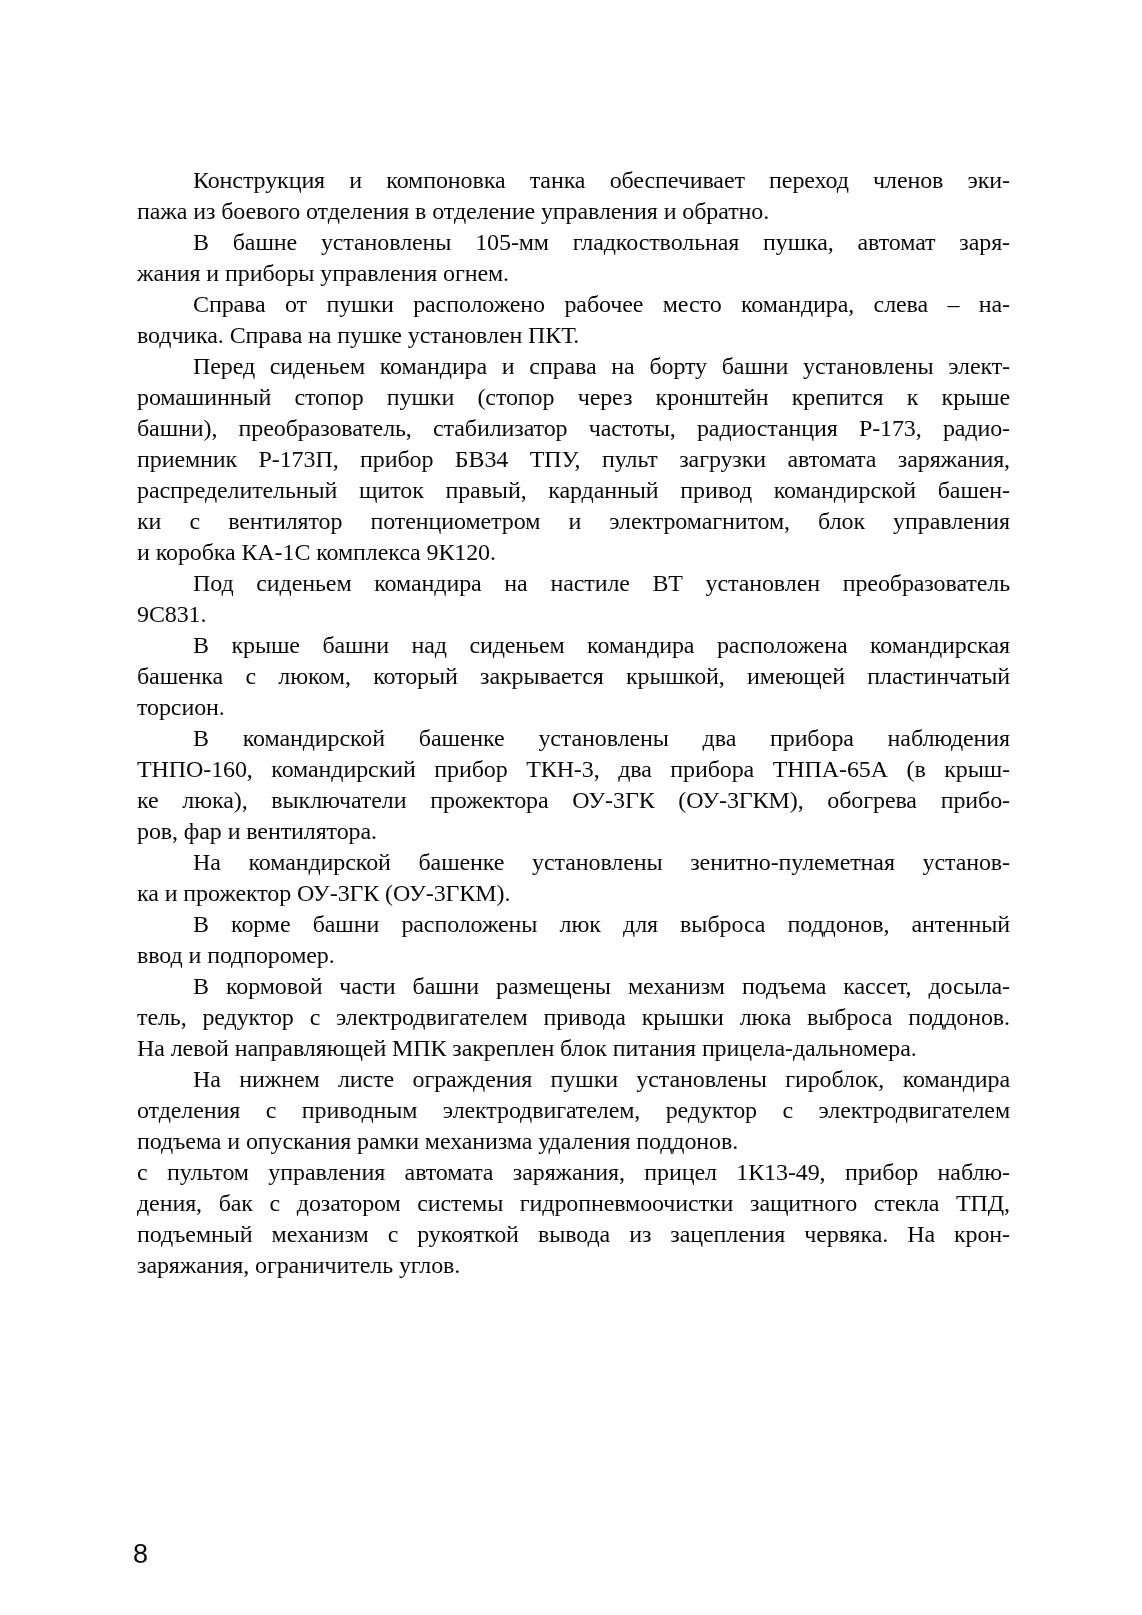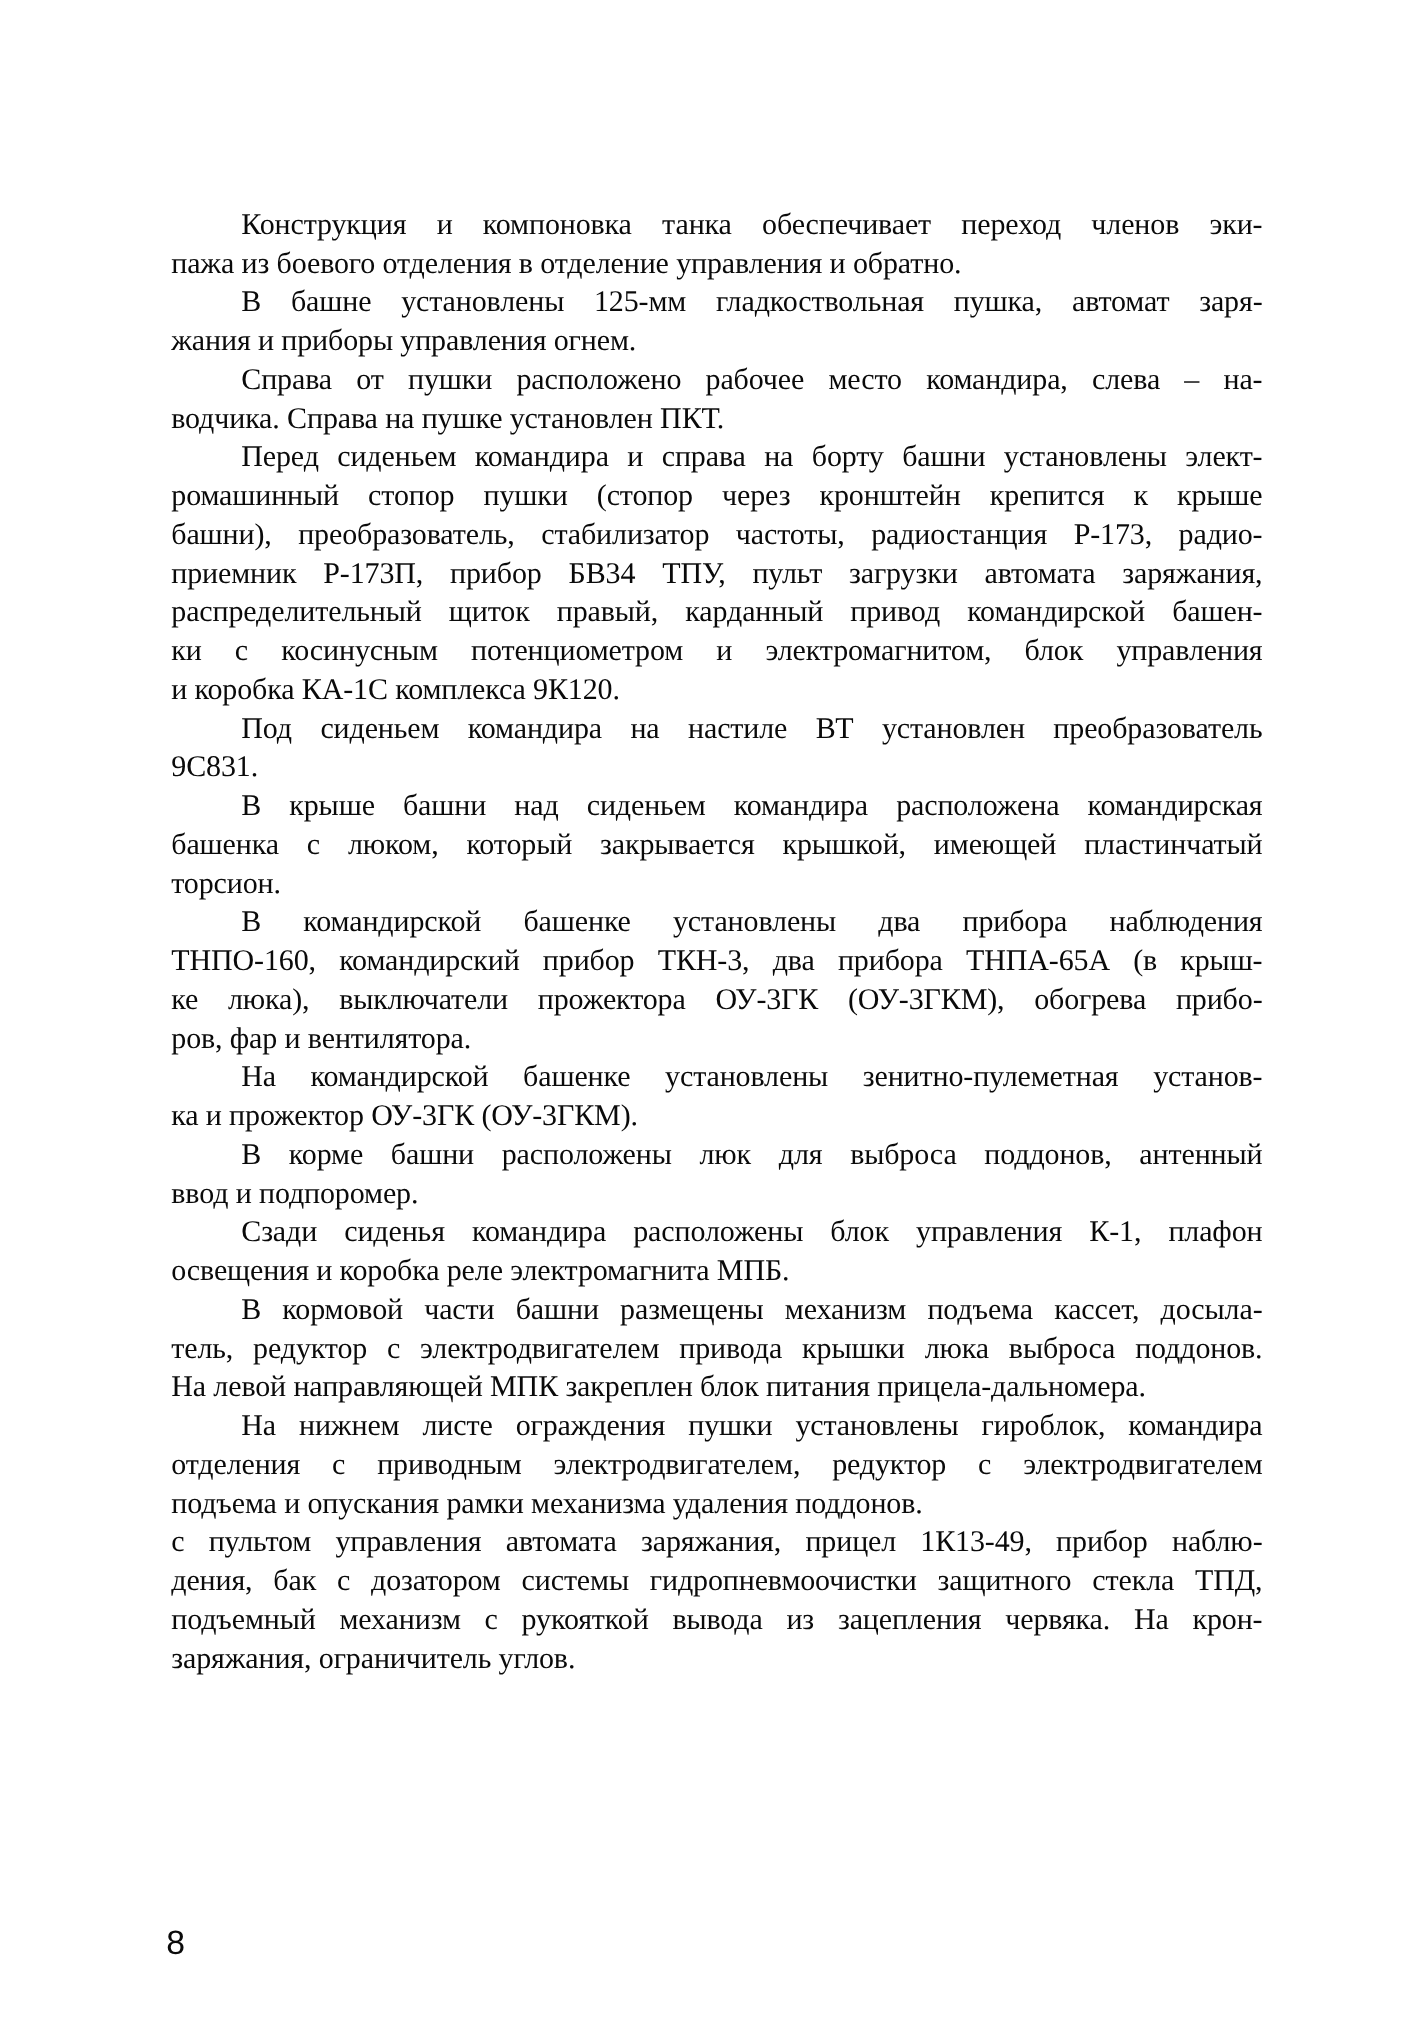--- a/index.html
+++ b/index.html
@@ -56,34 +56,34 @@
 </head>
 <body>
 
 <div class="page">
   <div class="doc-body" id="doc-body">
       <div class="para">
         <div class="line first">Конструкция и компоновка танка обеспечивает переход членов эки-</div>
         <div class="line last">пажа из боевого отделения в отделение управления и обратно.</div>
       </div>
       <div class="para">
-        <div class="line first">В башне установлены 125-мм гладкоствольная пушка, автомат заря-</div>
+        <div class="line first">В башне установлены 105-мм гладкоствольная пушка, автомат заря-</div>
         <div class="line last">жания и приборы управления огнем.</div>
       </div>
       <div class="para">
         <div class="line first">Справа от пушки расположено рабочее место командира, слева – на-</div>
         <div class="line last">водчика. Справа на пушке установлен ПКТ.</div>
       </div>
       <div class="para">
         <div class="line first">Перед сиденьем командира и справа на борту башни установлены элект-</div>
         <div class="line">ромашинный стопор пушки (стопор через кронштейн крепится к крыше</div>
         <div class="line">башни), преобразователь, стабилизатор частоты, радиостанция Р-173, радио-</div>
         <div class="line">приемник Р-173П, прибор БВ34 ТПУ, пульт загрузки автомата заряжания,</div>
         <div class="line">распределительный щиток правый, карданный привод командирской башен-</div>
-        <div class="line">ки с косинусным потенциометром и электромагнитом, блок управления</div>
+        <div class="line">ки с вентилятор потенциометром и электромагнитом, блок управления</div>
         <div class="line last">и коробка КА-1С комплекса 9К120.</div>
       </div>
       <div class="para">
         <div class="line first">Под сиденьем командира на настиле ВТ установлен преобразователь</div>
         <div class="line last">9С831.</div>
       </div>
       <div class="para">
         <div class="line first">В крыше башни над сиденьем командира расположена командирская</div>
         <div class="line">башенка с люком, который закрывается крышкой, имеющей пластинчатый</div>
         <div class="line last">торсион.</div>
@@ -96,24 +96,20 @@
       </div>
       <div class="para">
         <div class="line first">На командирской башенке установлены зенитно-пулеметная установ-</div>
         <div class="line last">ка и прожектор ОУ-3ГК (ОУ-3ГКМ).</div>
       </div>
       <div class="para">
         <div class="line first">В корме башни расположены люк для выброса поддонов, антенный</div>
         <div class="line last">ввод и подпоромер.</div>
       </div>
       <div class="para">
-        <div class="line first">Сзади сиденья командира расположены блок управления К-1, плафон</div>
-        <div class="line last">освещения и коробка реле электромагнита МПБ.</div>
-      </div>
-      <div class="para">
         <div class="line first">В кормовой части башни размещены механизм подъема кассет, досыла-</div>
         <div class="line">тель, редуктор с электродвигателем привода крышки люка выброса поддонов.</div>
         <div class="line last">На левой направляющей МПК закреплен блок питания прицела-дальномера.</div>
       </div>
       <div class="para">
         <div class="line first">На нижнем листе ограждения пушки установлены гироблок, командира</div>
         <div class="line">отделения с приводным электродвигателем, редуктор с электродвигателем</div>
         <div class="line last">подъема и опускания рамки механизма удаления поддонов.</div>
       </div>
       <div class="para">

